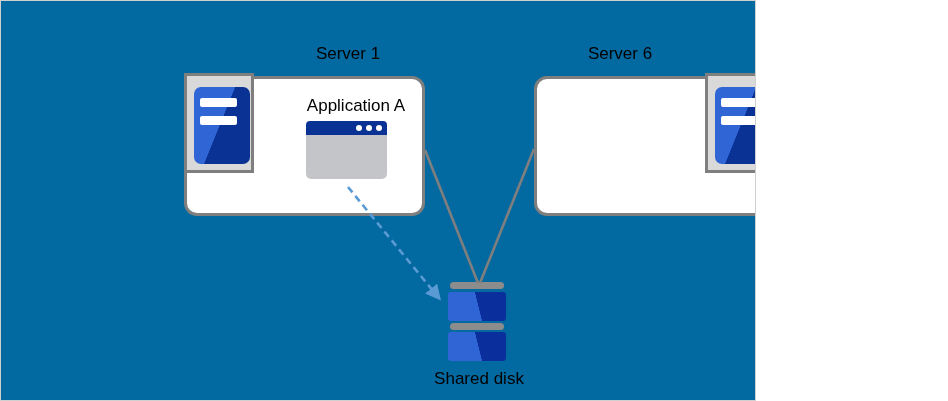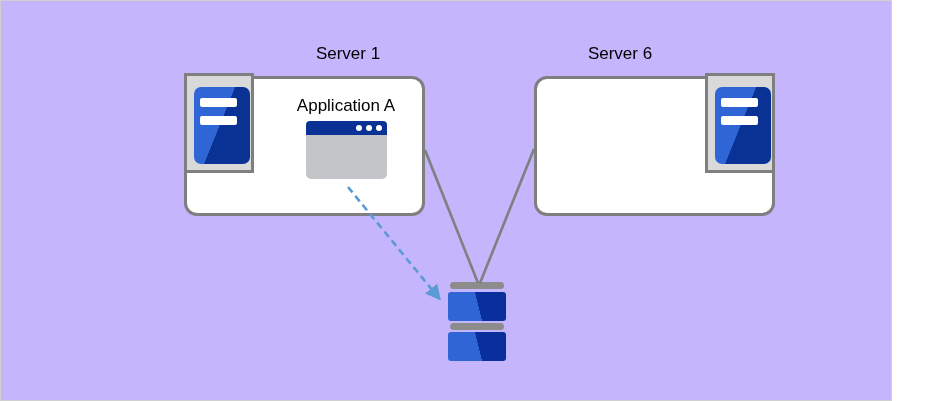--- a/index.html
+++ b/index.html
@@ -1,20 +1,20 @@
 <!DOCTYPE html>
 <html><head>
 <meta charset="utf-8">
 <style>
   * { margin:0; padding:0; box-sizing:border-box; }
   html,body { background:#ffffff; font-family:"Liberation Sans", sans-serif; }
 
   .canvas {
-    position:relative; width:892px; height:401px;
-    background:#c4b5fd; border:1px solid #d0d0d0; overflow:hidden;text-decoration:underline;
+    position:relative; width:756px; height:401px;
+    background:#0369a1; border:1px solid #d0d0d0; overflow:hidden;text-decoration:underline;
   }
 
   
   .node-box {
     position:absolute; background:#ffffff;
     border:3px solid #7f7f7f; border-radius:13px; z-index:1;
   }
   #server1-box { left:183px; top:75px; width:241px; height:140px; }
   #server2-box { left:533px; top:75px; width:241px; height:140px; }
 
@@ -66,21 +66,21 @@
   .disk-bar.b2 { top:41px; }
   .disk-platter.p2 { top:50px; }
 
   
   .diagram-label {
     position:absolute; font-size:17px; line-height:20px; color:#000000;
     text-align:center; white-space:nowrap; z-index:4;
   }
   #server1-label     { left:287px; top:43px;  width:120px; }
   #server2-label     { left:559px; top:43px;  width:120px; }
-  #application-label { left:265px; top:95px;  width:160px; }
+  #application-label { left:275px; top:95px;  width:160px; }
   #shared-disk-label { left:398px; top:368px; width:160px; }
 
   
   svg.lines { position:absolute; left:0; top:0; z-index:3; pointer-events:none; }
 </style>
 </head>
 <body>
 
 <div class="canvas">
 
@@ -115,20 +115,21 @@
     </div>
     <div class="window-body"></div>
   </div>
 
   <div class="disk-icon">
     <div class="disk-bar b1"></div>
     <div class="disk-platter p1"></div>
     <div class="disk-bar b2"></div>
     <div class="disk-platter p2"></div>
   </div>
+  <div class="diagram-label" id="shared-disk-label">Shared disk</div>
 
   <svg class="lines" width="948" height="401" viewBox="0 0 948 401">
     <defs>
       <marker id="arrowhead" viewBox="0 0 10 10" refX="7" refY="5" markerWidth="6" markerHeight="6" orient="auto">
         <path d="M0,0 L10,5 L0,10 z" fill="#5b9bd5"></path>
       </marker>
     </defs>
     <line x1="424" y1="149" x2="477" y2="282" stroke="#7f7f7f" stroke-width="2.6"></line>
     <line x1="533" y1="148" x2="479" y2="282" stroke="#7f7f7f" stroke-width="2.6"></line>
     <line x1="347" y1="186" x2="437" y2="296" stroke="#5b9bd5" stroke-width="2.6" stroke-dasharray="7 4.5" marker-end="url(#arrowhead)"></line>

